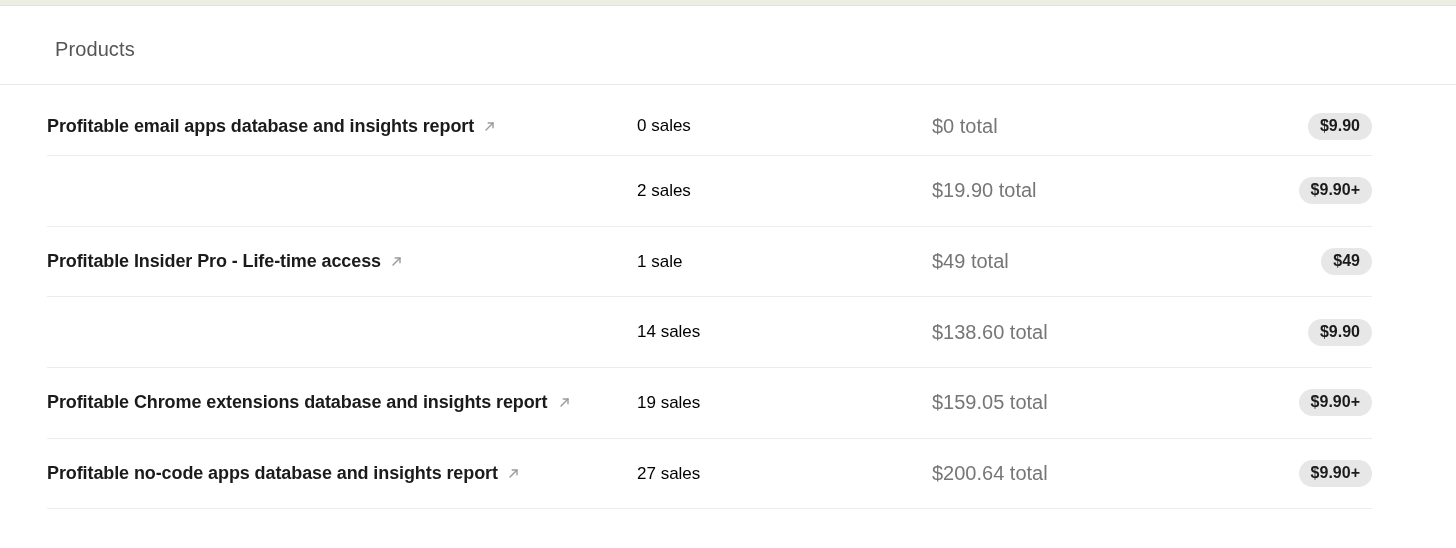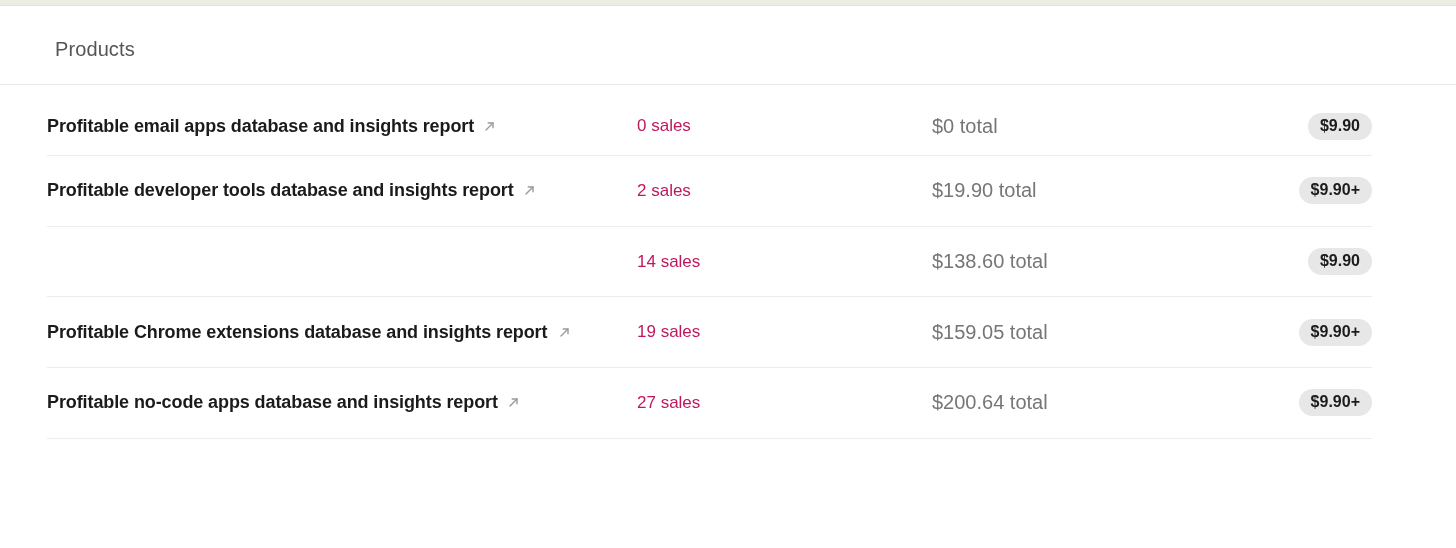--- a/index.html
+++ b/index.html
@@ -96,21 +96,21 @@
     font-size: 13px;
     line-height: 1;
     flex: 0 0 auto;
   }
   .external-link-icon svg { display: block; }
 
   .sales-cell {
     position: absolute;
     left: 590px;
     font-size: 17px;
-    color: #be185d;
+    color: #000000;
     white-space: nowrap;
   }
   .total-cell {
     position: absolute;
     left: 885px;
     font-size: 20px;
     color: #767676;
     white-space: nowrap;
   }
   .price-badge-cell {
@@ -156,36 +156,43 @@
       </span>
     </div>
     <div class="sales-cell">0 sales</div>
     <div class="total-cell">$0 total</div>
     <div class="price-badge-cell">
       <span class="price-badge">$9.90</span>
     </div>
   </div>
 
   <div class="product-row">
-    <div class="product-title-cell">
-      <span class="product-title">Profitable developer tools database and insights report</span>
-      <span class="external-link-icon">
-        <svg width="11" height="11" viewBox="0 0 11 11" fill="none" aria-hidden="true">
-          <path d="M2 9 L9 2" stroke="#9a9a9a" stroke-width="1.4" stroke-linecap="round"></path>
-          <path d="M4.2 2 H9 V6.8" stroke="#9a9a9a" stroke-width="1.4" stroke-linecap="round" stroke-linejoin="round"></path>
-        </svg>
-      </span>
-    </div>
     <div class="sales-cell">2 sales</div>
     <div class="total-cell">$19.90 total</div>
     <div class="price-badge-cell">
       <span class="price-badge">$9.90+</span>
     </div>
   </div>
 
+  <div class="product-row">
+    <div class="product-title-cell">
+      <span class="product-title">Profitable Insider Pro - Life-time access</span>
+      <span class="external-link-icon">
+        <svg width="11" height="11" viewBox="0 0 11 11" fill="none" aria-hidden="true">
+          <path d="M2 9 L9 2" stroke="#9a9a9a" stroke-width="1.4" stroke-linecap="round"></path>
+          <path d="M4.2 2 H9 V6.8" stroke="#9a9a9a" stroke-width="1.4" stroke-linecap="round" stroke-linejoin="round"></path>
+        </svg>
+      </span>
+    </div>
+    <div class="sales-cell">1 sale</div>
+    <div class="total-cell">$49 total</div>
+    <div class="price-badge-cell">
+      <span class="price-badge">$49</span>
+    </div>
+  </div>
 
   <div class="product-row">
     <div class="sales-cell">14 sales</div>
     <div class="total-cell">$138.60 total</div>
     <div class="price-badge-cell">
       <span class="price-badge">$9.90</span>
     </div>
   </div>
 
   <div class="product-row tight">

